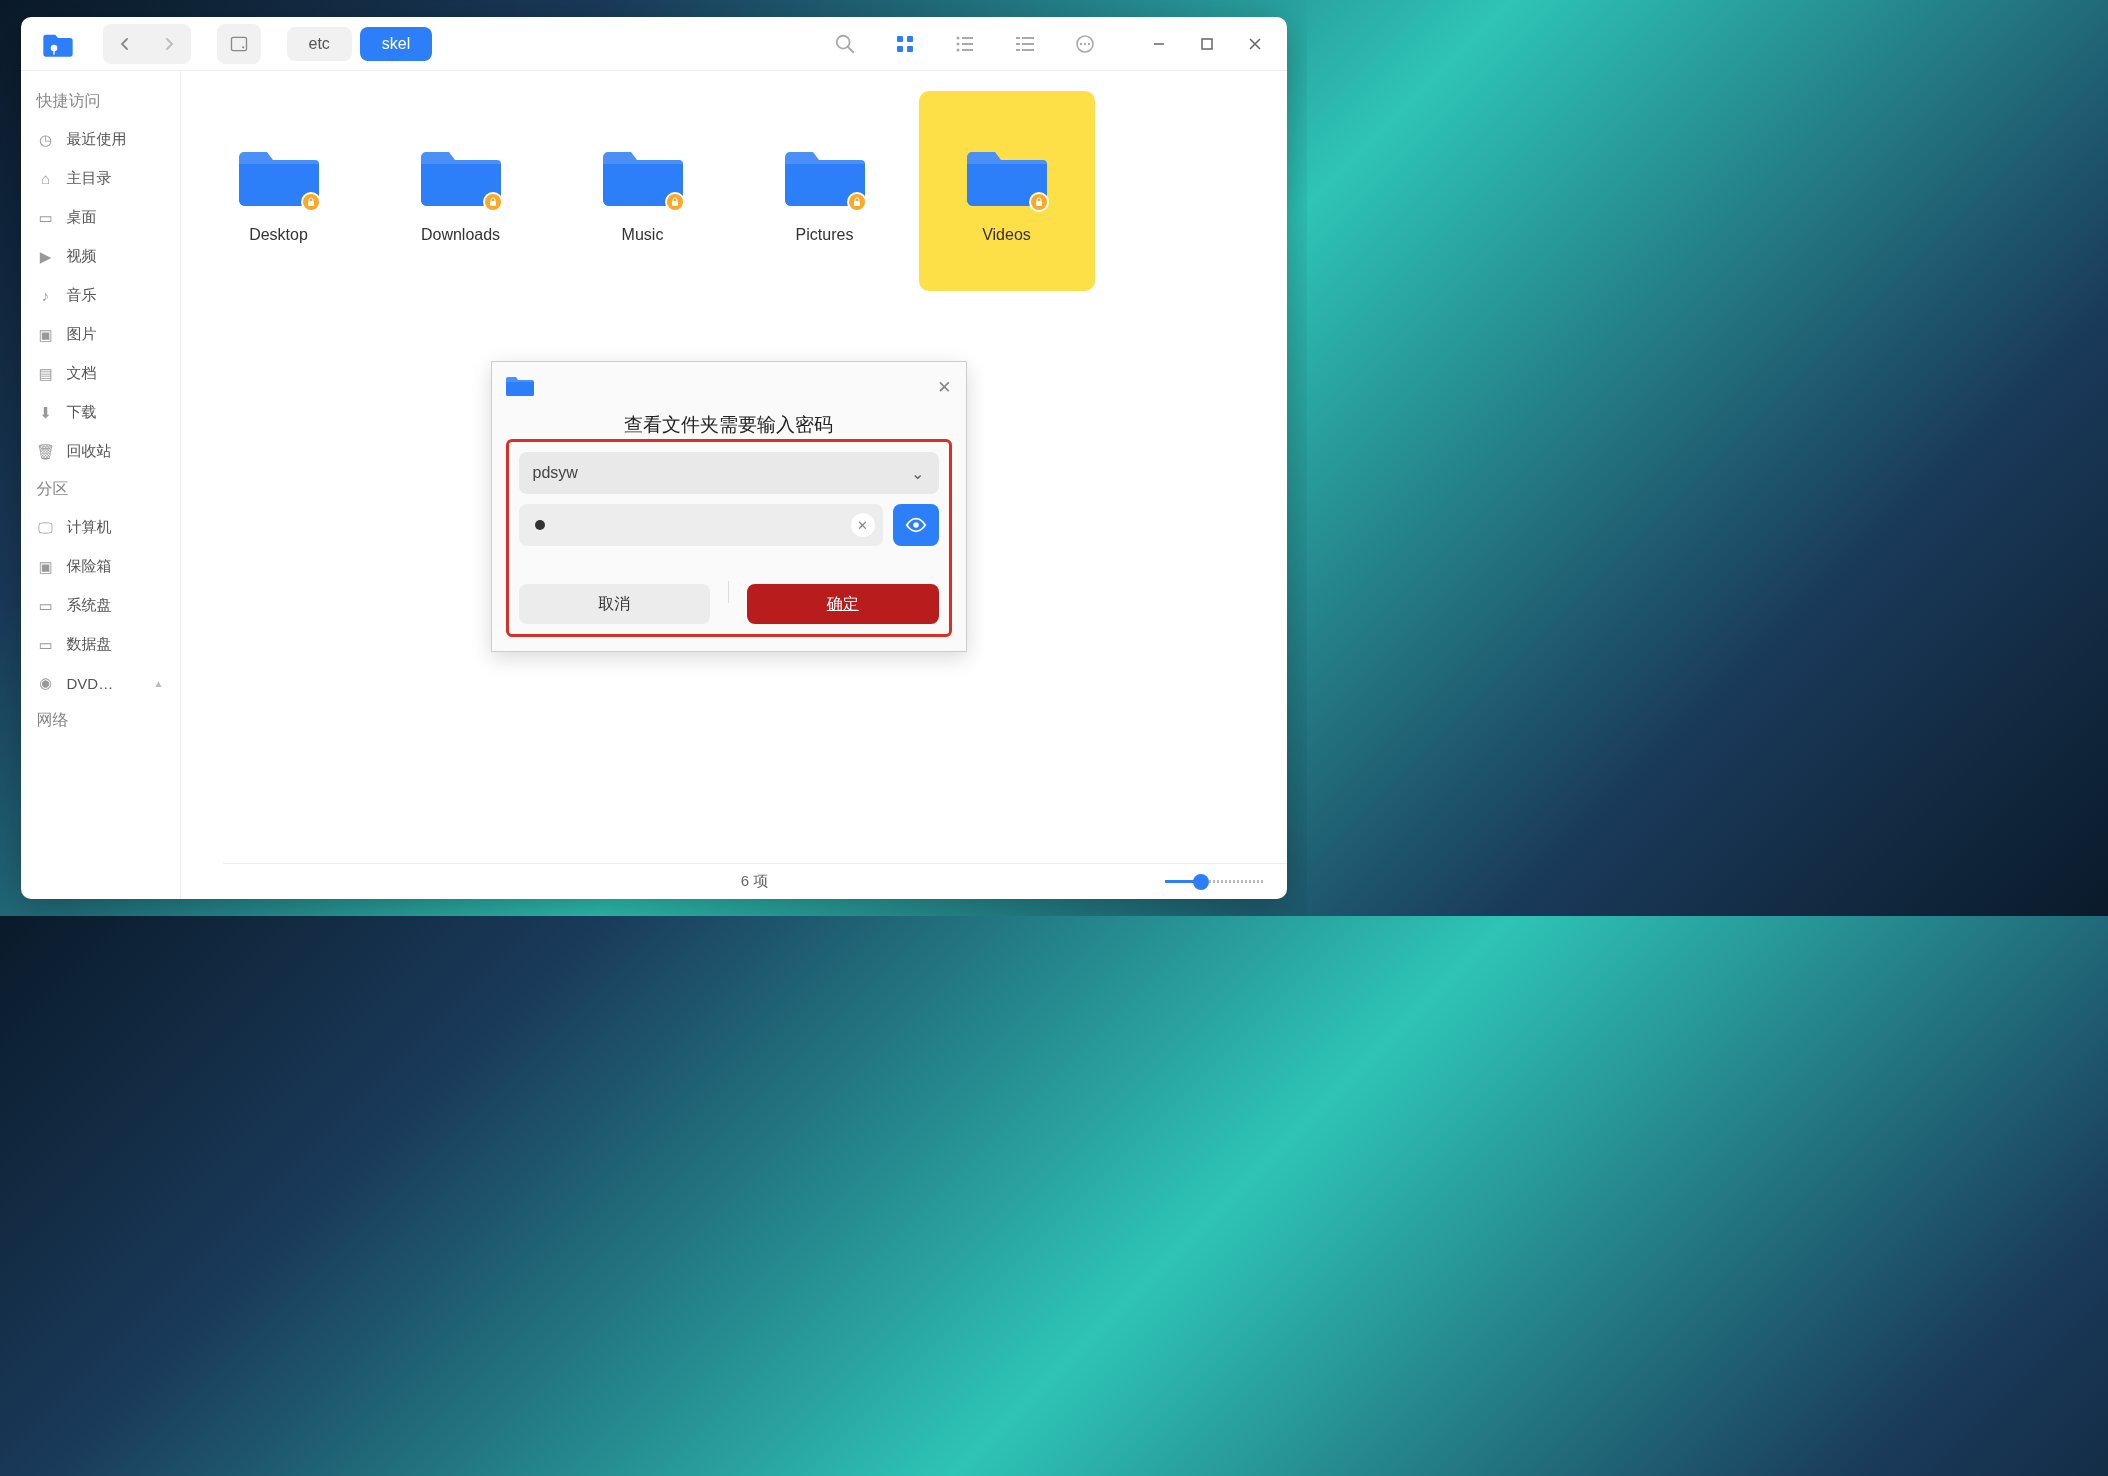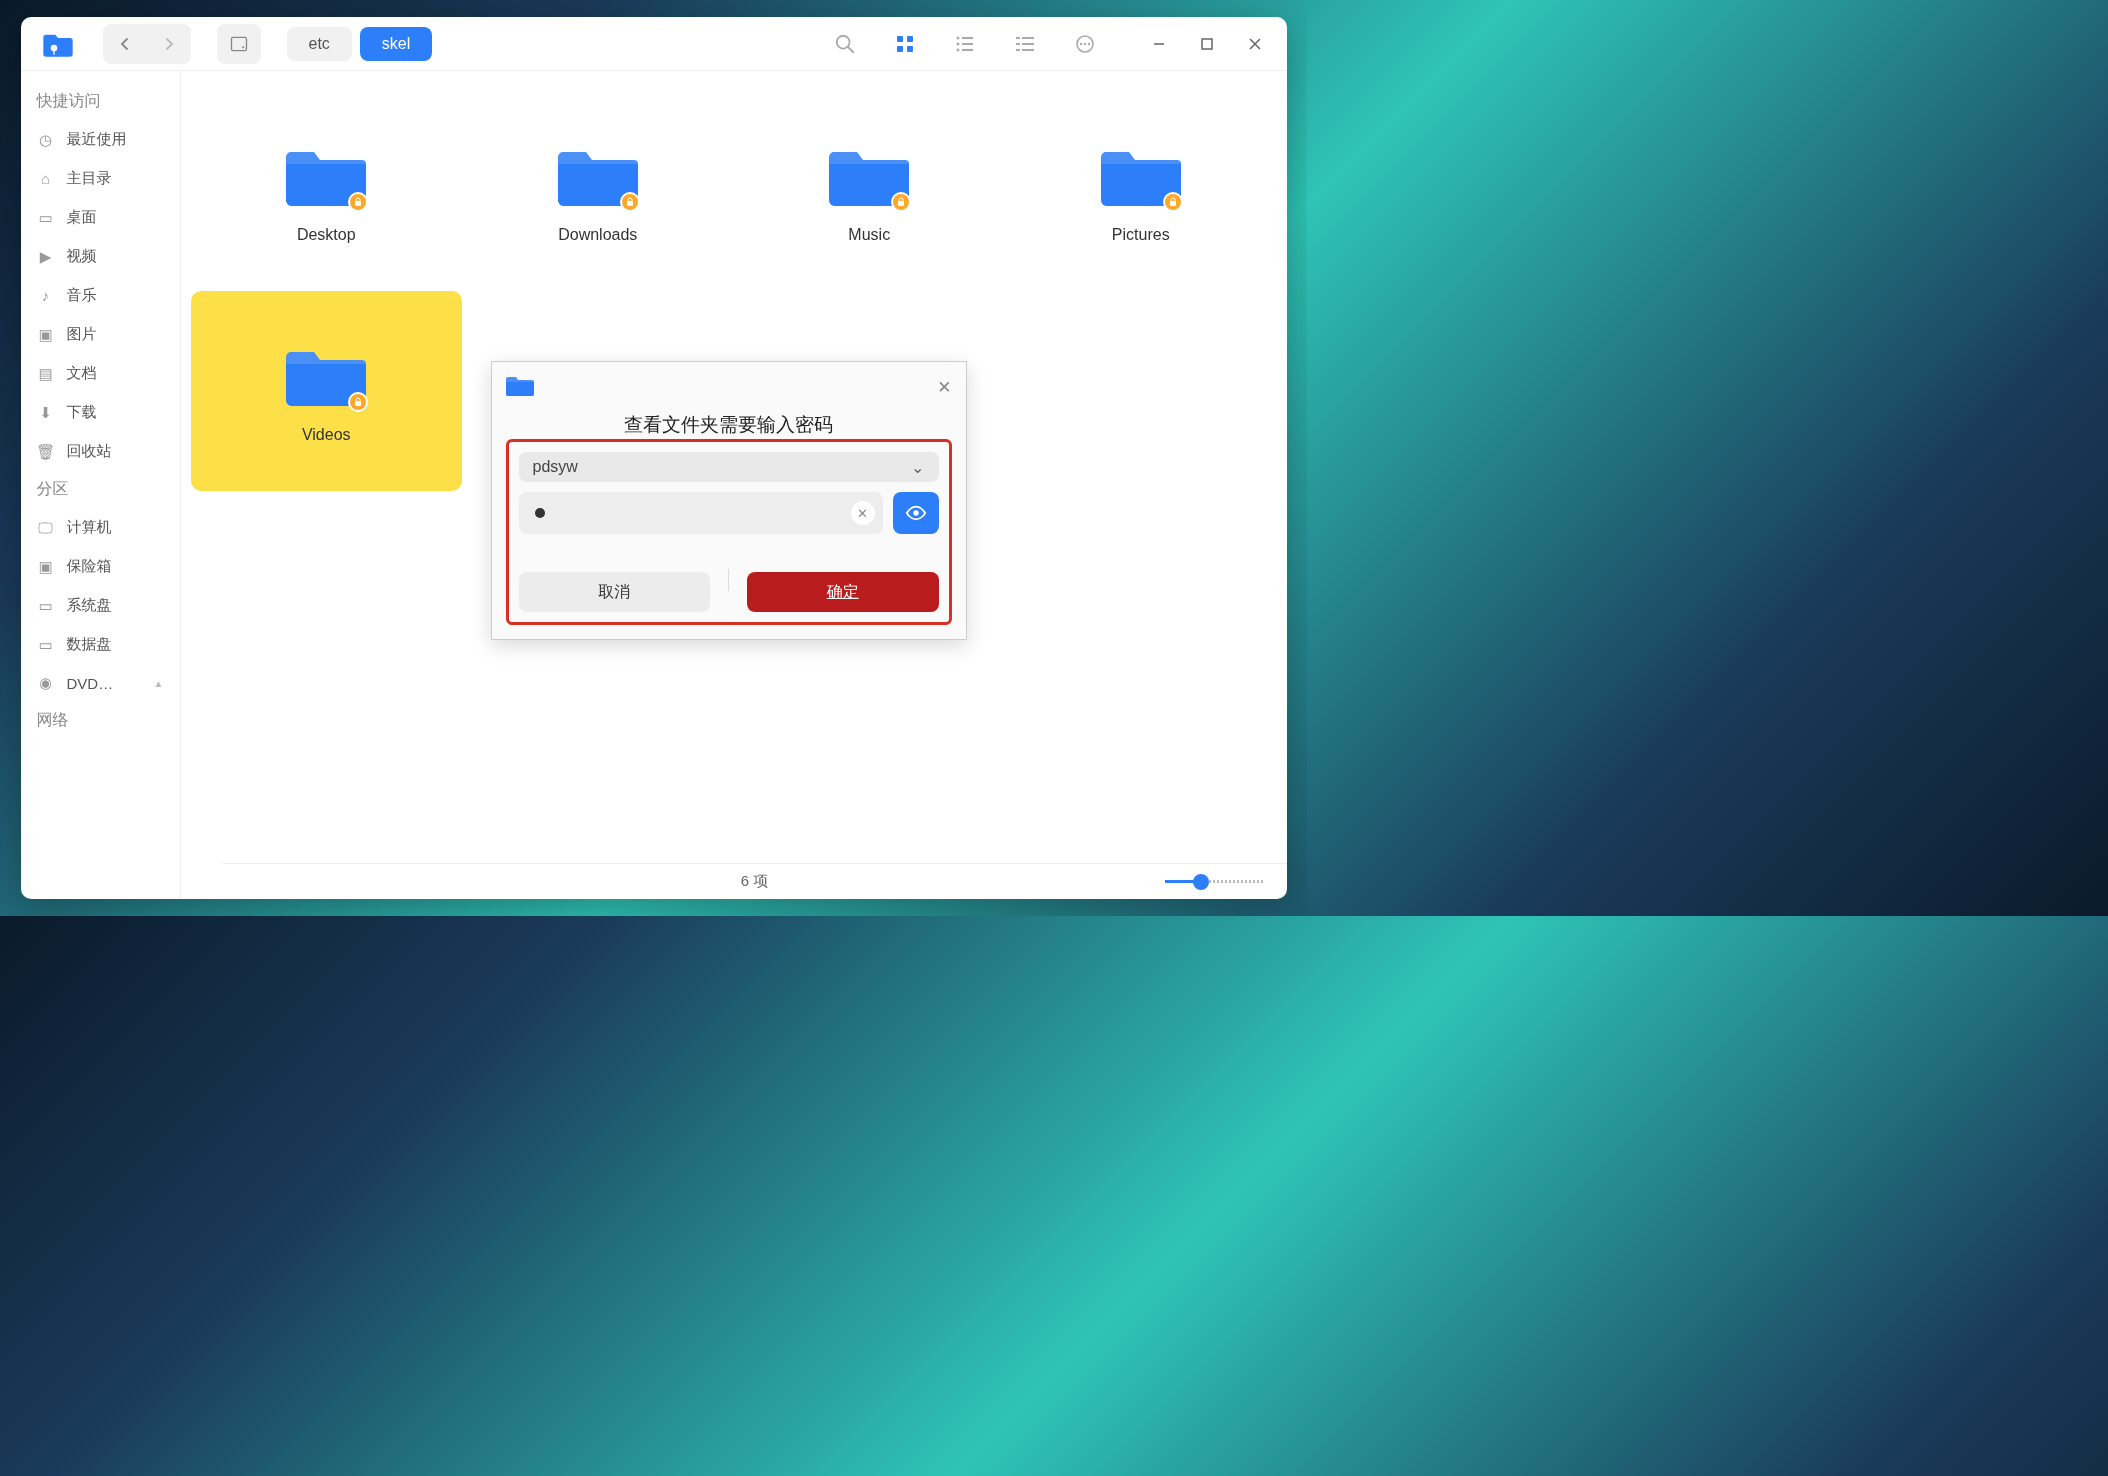--- a/index.html
+++ b/index.html
@@ -63,22 +63,22 @@
     .side-item {
       display: flex; align-items: center; gap: 12px;
       padding: 10px 16px; color: #555; font-size: 15px; cursor: pointer;
     }
     .side-item .si-icon { width: 18px; display: flex; justify-content: center; color: #999; }
     .side-item .arrow { margin-left: auto; color: #bbb; font-size: 10px; }
 
     .content { flex: 1; position: relative; display: flex; flex-direction: column; }
     .file-grid {
       flex: 1; padding: 20px 10px;
-      display: grid; grid-template-columns: repeat(4, 1fr);
-      grid-auto-rows: 200px; 
+      display: grid; grid-template-columns: repeat(6, 1fr);
+      grid-auto-rows: 200px; gap: 6px;
     }
     .file-item {
       display: flex; flex-direction: column; align-items: center; justify-content: center;
       border-radius: 10px; cursor: pointer; padding: 10px;
     }
     .file-item:hover, .file-item.hovered { background: #fde047; }
     .folder-icon { width: 80px; height: 70px; position: relative; margin-bottom: 18px; }
     .file-label { font-size: 16px; color: #333; }
     .lock-badge {
       position: absolute; right: -2px; bottom: -4px;
@@ -110,21 +110,21 @@
       box-shadow: 0 6px 20px rgba(0,0,0,0.15);
     }
     .dlg-header {
       height: 50px; display: flex; align-items: center; padding: 0 14px; gap: 8px;
     }
     .dlg-header .close { margin-left: auto; color: #888; cursor: pointer; font-size: 17px; }
     .dlg-body { padding: 0 14px 14px; }
     .highlight-box { border: 3px solid #d93025; border-radius: 6px; padding: 10px; }
     .dlg-title { text-align: center; font-size: 19px; color: #222; margin-bottom: 1px; }
     .select-row {
-      height: 30px; background: #e9e9e9; border-radius: 8px;
+      height: 42px; background: #e9e9e9; border-radius: 8px;
       display: flex; align-items: center; padding: 0 14px;
       color: #444; font-size: 16px; margin-bottom: 10px;
     }
     .select-row .chev { margin-left: auto; color: #666; }
     .pw-row { display: flex; gap: 10px; margin-bottom: 14px; }
     .pw-input {
       flex: 1; height: 42px; background: #ededed; border-radius: 8px;
       display: flex; align-items: center; padding: 0 8px 0 16px;
       position: relative;
     }

